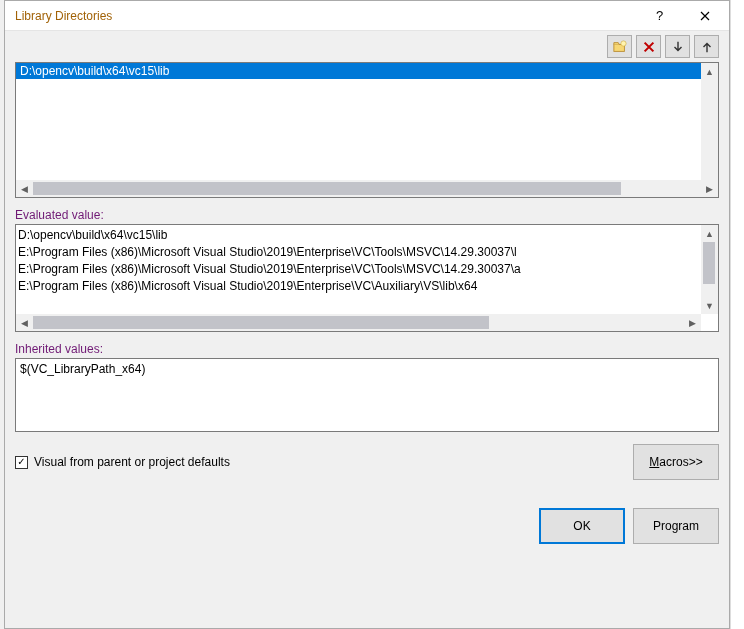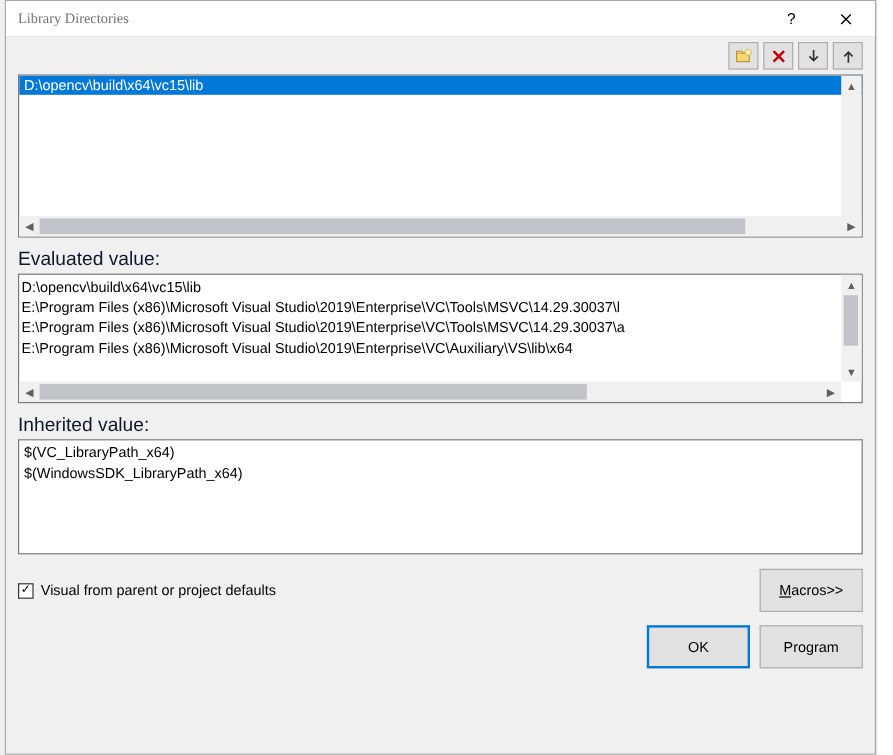--- a/index.html
+++ b/index.html
@@ -39,22 +39,21 @@
       height: 30px;
       background: #fff;
       display: flex;
       align-items: center;
       padding: 0 2px 0 10px;
       border-bottom: 1px solid #e5e5e5;
     }
     .titlebar-title {
       flex: 1;
       font-size: 12px;
-      color: #737373;
-      font-family: Liberation Serif, serif;
+      color: #a16207;
     }
     .titlebar-btn {
       width: 45px;
       height: 28px;
       display: flex;
       align-items: center;
       justify-content: center;
       font-size: 13px;
       color: #000;
     }
@@ -141,22 +140,22 @@
     }
     .hscroll-thumb {
       position: absolute;
       top: 2px;
       height: 13px;
       background: #c2c3c9;
     }
     .section-label {
       margin-top: 10px;
       margin-bottom: 2px;
-      font-size: 16px;
-      color: #0f172a;
+      font-size: 12px;
+      color: #701a75;
     }
     .eval-box {
       border: 1px solid #7a7a7a;
       background: #fff;
       height: 108px;
       display: flex;
       flex-direction: column;
       position: relative;
     }
     .eval-content {
@@ -183,21 +182,21 @@
     }
     .vscroll-thumb {
       position: absolute;
       left: 2px;
       width: 12px;
       background: #c2c3c9;
     }
     .inherit-box {
       border: 1px solid #7a7a7a;
       background: #fff;
-      height: 96px;
+      height: 74px;
       padding: 2px 4px;
     }
     .inherit-line {
       font-size: 12px;
       line-height: 17px;
     }
     .footer-row {
       margin-top: 12px;
       display: flex;
       align-items: center;
@@ -228,21 +227,21 @@
       display: flex;
       align-items: center;
       justify-content: center;
       padding: 0 10px;
     }
     .btn.primary {
       border: 2px solid #0078d7;
       background: #e1e1e1;
     }
     .button-row {
-      margin-top: 11px;
+      margin-top: 28px;
       display: flex;
       justify-content: flex-end;
       gap: 8px;
     }
     .underline-first::first-letter { text-decoration: underline; }
   </style>
 </head>
 <body>
 
 <div class="bg-strip"></div>
@@ -316,24 +315,23 @@
       </div>
       <div class="hscroll" style="margin-right:17px;">
         <div class="hscroll-arrow">◀</div>
         <div class="hscroll-track">
           <div class="hscroll-thumb" style="left:0; width:70%;"></div>
         </div>
         <div class="hscroll-arrow">▶</div>
       </div>
     </div>
 
-    <div class="section-label">Inherited value:</div>
+    <div class="section-label">Inherited values:</div>
     <div class="inherit-box">
       <div class="inherit-line">$(VC_LibraryPath_x64)</div>
-      <div class="inherit-line">$(WindowsSDK_LibraryPath_x64)</div>
     </div>
 
     <div class="footer-row">
       <label class="checkbox-wrap">
         <span class="checkbox">✓</span>
         <span>Visual from parent or project defaults</span>
       </label>
       <div class="btn">
           <span class="underline-first">Macros&gt;&gt;</span>
         </div>

